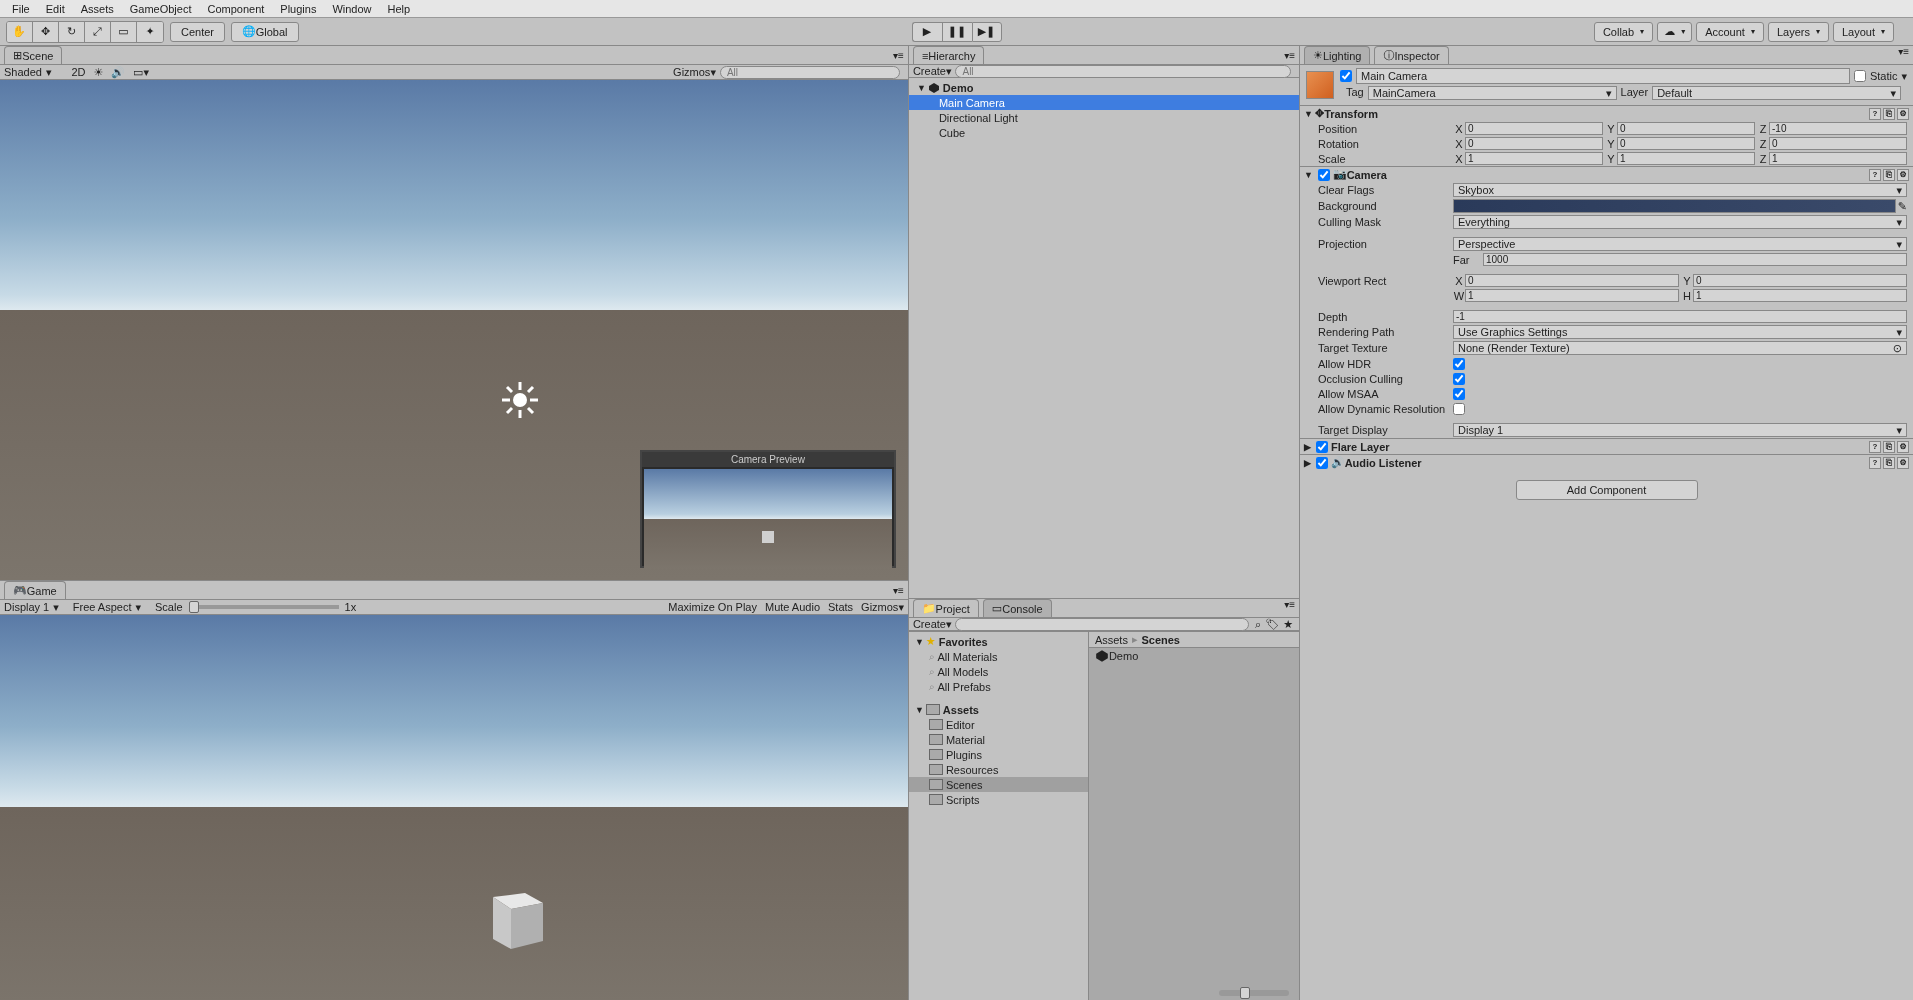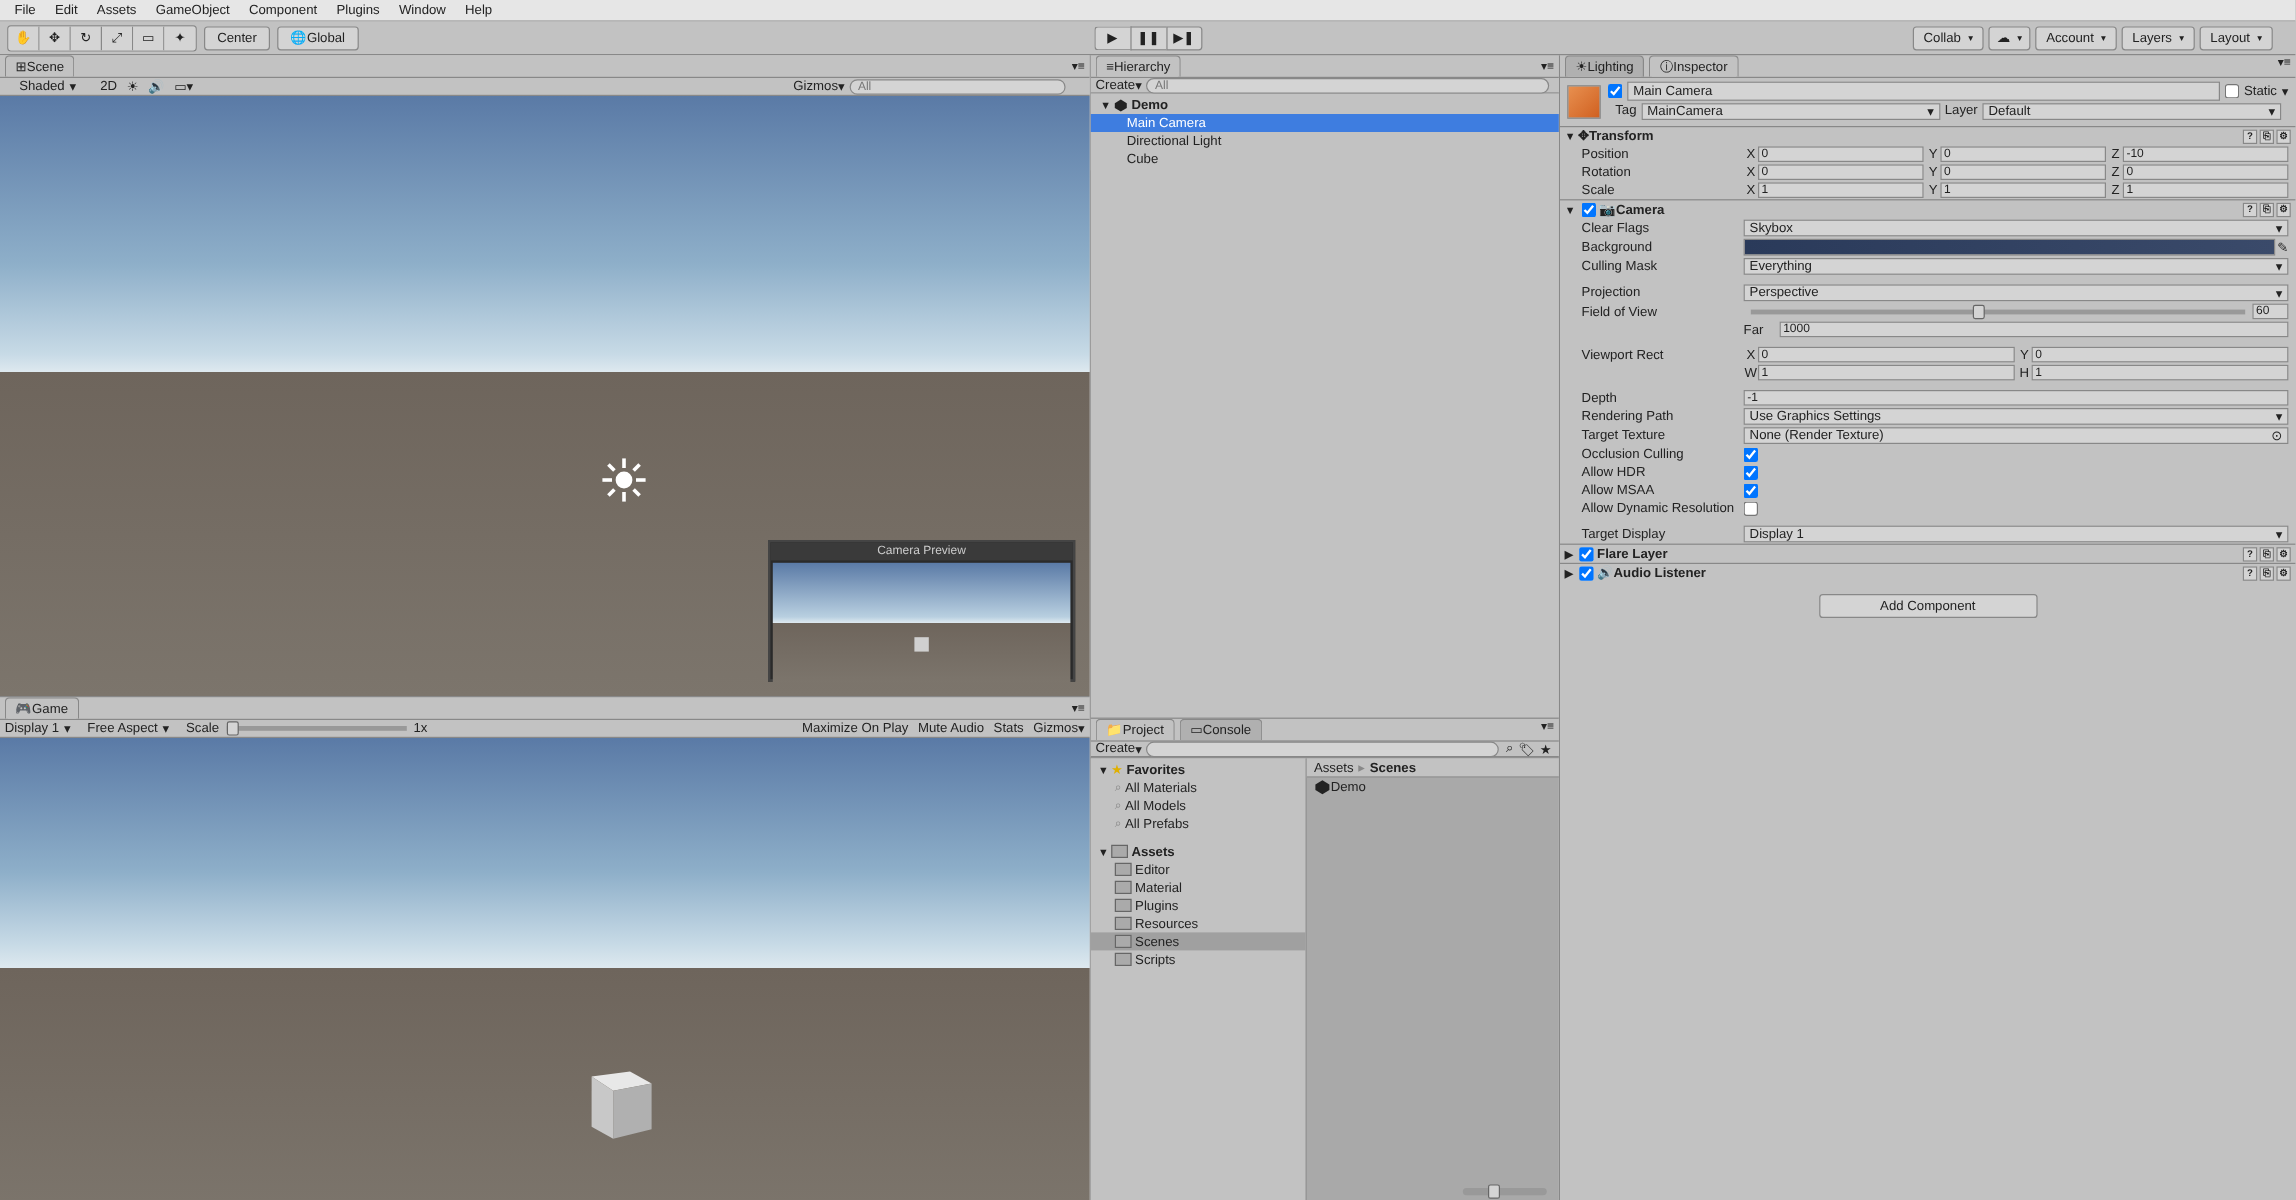--- a/index.html
+++ b/index.html
@@ -15,21 +15,21 @@
 .play-btn{width:30px;height:20px;background:#d4d4d4;border:1px solid #888;display:flex;align-items:center;justify-content:center;border-right:none}
 .play-btn:first-child{border-radius:3px 0 0 3px}
 .play-btn:last-child{border-radius:0 3px 3px 0;border-right:1px solid #888}
 .right-tools{position:absolute;right:19px;display:flex;gap:4px}
 .dropdown-btn{height:20px;padding:0 8px;background:#d4d4d4;border:1px solid #888;border-radius:3px;display:flex;align-items:center;font-size:11px}
 .dropdown-btn::after{content:"▾";margin-left:6px;font-size:8px}
 .main-area{display:flex;height:954px}
 .left-col{width:1046px;display:flex;flex-direction:column;border-right:1px solid #888}
 .scene-panel{height:552px;position:relative;background:#c2c2c2}
 .panel-tab{display:inline-flex;align-items:center;height:18px;background:#c2c2c2;border:1px solid #888;border-bottom:none;border-radius:4px 4px 0 0;padding:0 8px;margin-left:4px;font-size:11px}
-.scene-toolbar{height:16px;background:#c2c2c2;border-top:1px solid #888;border-bottom:1px solid #888;display:flex;align-items:center;padding:0 16px;font-size:10px;position:relative}
+.scene-toolbar{height:16px;background:#c2c2c2;border-top:1px solid #888;border-bottom:1px solid #888;display:flex;align-items:center;padding:0 4px;font-size:10px;position:relative}
 .scene-view{height:500px;background:linear-gradient(to bottom,#5a7aa6 0%,#8eafc9 28%,#c7dae6 43%,#dee9ef 46%,#6e655c 46%,#7c756c 100%);position:relative}
 .sun-gizmo{position:absolute;left:500px;top:300px;width:40px;height:40px}
 .camera-preview{position:absolute;right:12px;bottom:12px;width:256px;height:118px;border:2px solid #444;background:#2a2a2a}
 .camera-preview-title{text-align:center;font-size:10px;color:#ccc;padding:2px;background:#3a3a3a}
 .camera-preview-view{height:100px;background:linear-gradient(to bottom,#5a7aa6 0%,#b8cfe0 45%,#dee9ef 50%,#6e655c 50%,#7c756c 100%);position:relative;margin:2px}
 .preview-cube{position:absolute;left:50%;top:62%;transform:translateX(-50%);width:12px;height:12px;background:#d0d0d0}
 .game-panel{flex:1;background:#c2c2c2;border-top:1px solid #888}
 .game-toolbar{height:16px;background:#c2c2c2;border-top:1px solid #888;border-bottom:1px solid #888;display:flex;align-items:center;padding:0 4px;font-size:10px}
 .game-view{height:400px;background:linear-gradient(to bottom,#5a7aa6 0%,#8eafc9 28%,#c7dae6 43%,#dee9ef 48%,#6e655c 48%,#7c756c 100%);position:relative}
 .game-cube{position:absolute;left:485px;top:270px;width:62px;height:68px}
@@ -421,27 +421,20 @@
         </div>
       <div style="height:6px"></div>
       <div class="prop-row">
           <span class="prop-label">Projection</span>
           <div class="prop-dropdown">
             <span>Perspective</span>
             <span>▾</span>
           </div>
         </div>
       <div class="prop-row">
-          <span class="prop-label">Field of View</span>
-          <div class="slider-track">
-            <div class="slider-thumb"></div>
-          </div>
-          <input class="val-input" style="flex: 0 0 30px;" value="60">
-        </div>
-      <div class="prop-row">
           <span class="prop-label"></span>
           <span style="width:30px">Far</span>
           <input class="val-input" value="1000" style="">
         </div>
       <div style="height:6px"></div>
       <div class="prop-row">
           <span class="prop-label">Viewport Rect</span>
           <div class="xyz-group">
             <div class="xyz-field">
               <span>X</span>
@@ -479,25 +472,25 @@
           </div>
         </div>
       <div class="prop-row">
           <span class="prop-label">Target Texture</span>
           <div class="prop-dropdown">
             <span>None (Render Texture)</span>
             <span>⊙</span>
           </div>
         </div>
       <div class="prop-row">
+          <span class="prop-label">Allow HDR</span>
+          <input type="checkbox" checked="" style="">
+        </div>
+      <div class="prop-row">
           <span class="prop-label">Occlusion Culling</span>
-          <input type="checkbox" checked="" style="">
-        </div>
-      <div class="prop-row">
-          <span class="prop-label">Allow HDR</span>
           <input type="checkbox" checked="" style="">
         </div>
       <div class="prop-row">
           <span class="prop-label">Allow MSAA</span>
           <input type="checkbox" checked="" style="">
         </div>
       <div class="prop-row">
           <span class="prop-label">Allow Dynamic Resolution</span>
           <input type="checkbox" style="">
         </div>

